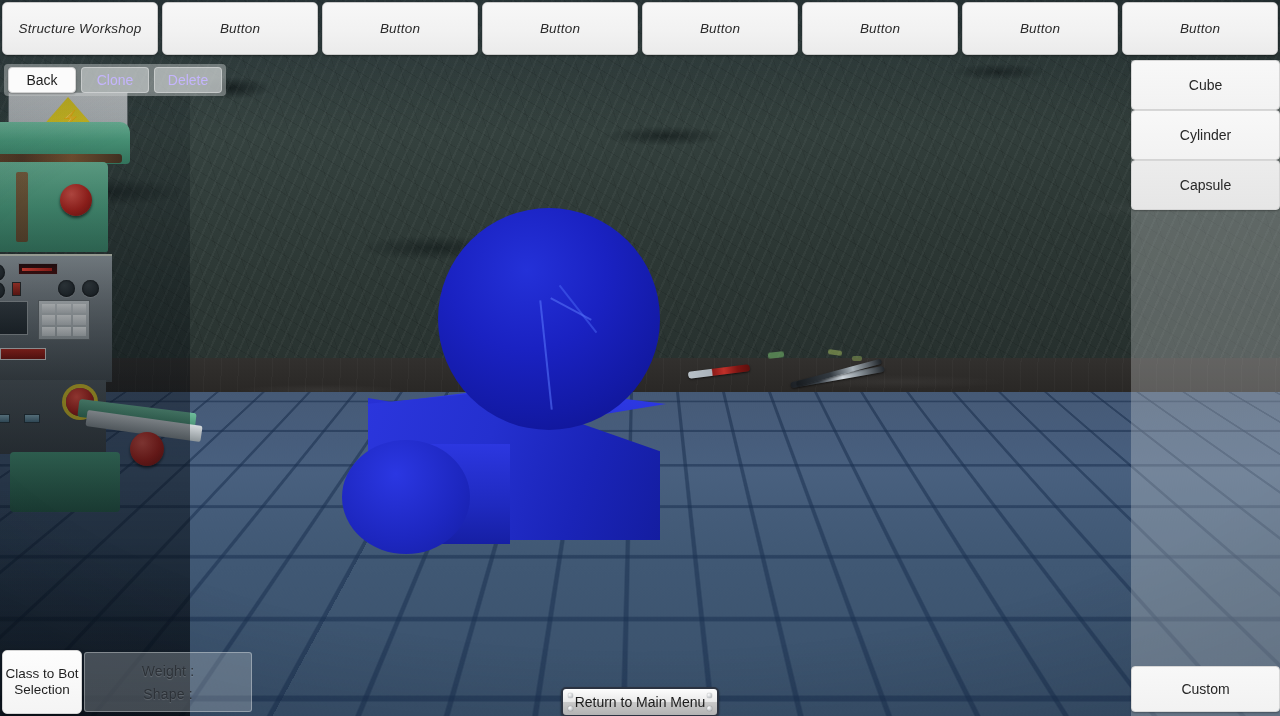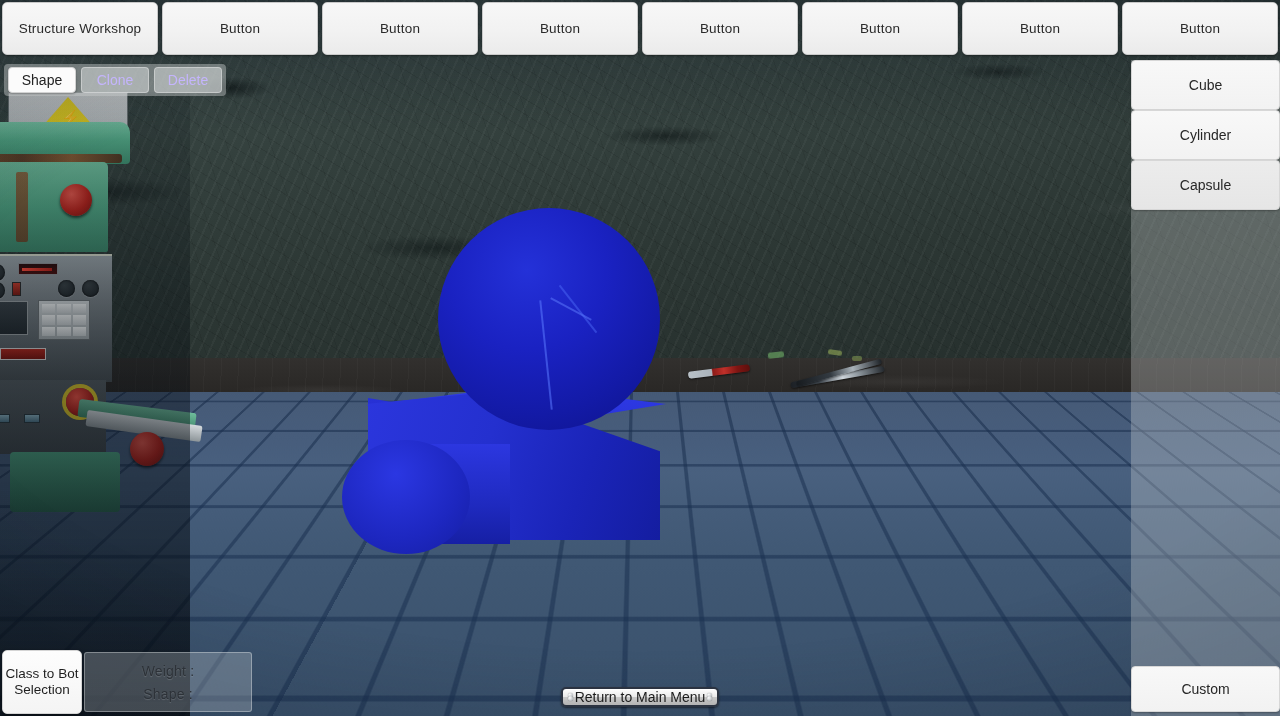--- a/index.html
+++ b/index.html
@@ -250,21 +250,21 @@
       radial-gradient(ellipse 120% 95% at 50% 48%, rgba(0,0,0,0) 45%, rgba(4,10,18,.42) 100%),
       linear-gradient(180deg, rgba(6,14,22,.30) 0%, rgba(6,14,22,0) 18%);
   }
 
   
   #ui{ position:absolute; inset:0; }
 
   
   .topbar{
     position:absolute; left:0; top:0; width:1280px; height:55px;
-    display:flex; gap:4px; padding:2px 2px 0 2px;
+    display:flex; gap:4px; padding:2px 2px 0 2px;font-style:italic;
   }
   .topbtn{
     flex:1 1 0; min-width:0;
     background:linear-gradient(180deg,#f7f7f7 0%, #f2f2f2 55%, #ebebeb 100%);
     border:1px solid #c9c9c9; border-radius:5px;
     display:flex; align-items:center; justify-content:center;
     font-size:13.5px; color:#2a2a2a; letter-spacing:.2px;
     box-shadow:0 1px 2px rgba(0,0,0,.35);
     cursor:pointer; overflow:hidden; white-space:nowrap;
   }
@@ -328,21 +328,21 @@
     display:flex; flex-direction:column; justify-content:space-around;
     align-items:center; padding:6px 0;
   }
   .stat-line{
     font-size:14px; color:#2d3238; letter-spacing:.2px;
     text-shadow:0 1px 1px rgba(255,255,255,.18);
   }
 
   
   .return-btn{
-    position:absolute; left:561px; top:687px; width:158px; height:20px;
+    position:absolute; left:561px; top:687px; width:158px; height:30px;
     display:flex; align-items:center; justify-content:center;
     font-size:14px; color:#1b1b1b;
     background:linear-gradient(180deg,#fdfdfd 0%, #eaeaea 48%, #c9c9c9 52%, #b3b3b3 100%);
     border:2px solid #2b3341; border-radius:5px;
     box-shadow:inset 0 1px 0 rgba(255,255,255,.9), 0 1px 2px rgba(0,0,0,.5);
     cursor:pointer; white-space:nowrap;
   }
   .return-btn .rivet{
     position:absolute; width:5px; height:5px; border-radius:50%;
     background:radial-gradient(circle at 35% 35%, #ffffff, #9aa0a6);
@@ -438,21 +438,21 @@
       <div class="topbtn">Button</div>
       <div class="topbtn">Button</div>
       <div class="topbtn">Button</div>
       <div class="topbtn">Button</div>
       <div class="topbtn">Button</div>
       <div class="topbtn">Button</div>
       <div class="topbtn">Button</div>
     </div>
 
     <div class="edit-toolbar">
-      <div class="edit-btn active">Shape</div>
+      <div class="edit-btn active">Back</div>
       <div class="edit-btn">Clone</div>
       <div class="edit-btn">Delete</div>
     </div>
 
     <div class="sidebar">
       <div class="shape-btn">Cube</div>
       <div class="shape-btn">Cylinder</div>
       <div class="shape-btn alt">Capsule</div>
       <div class="sidebar-spacer"></div>
       <div class="shape-btn custom">Custom</div>

